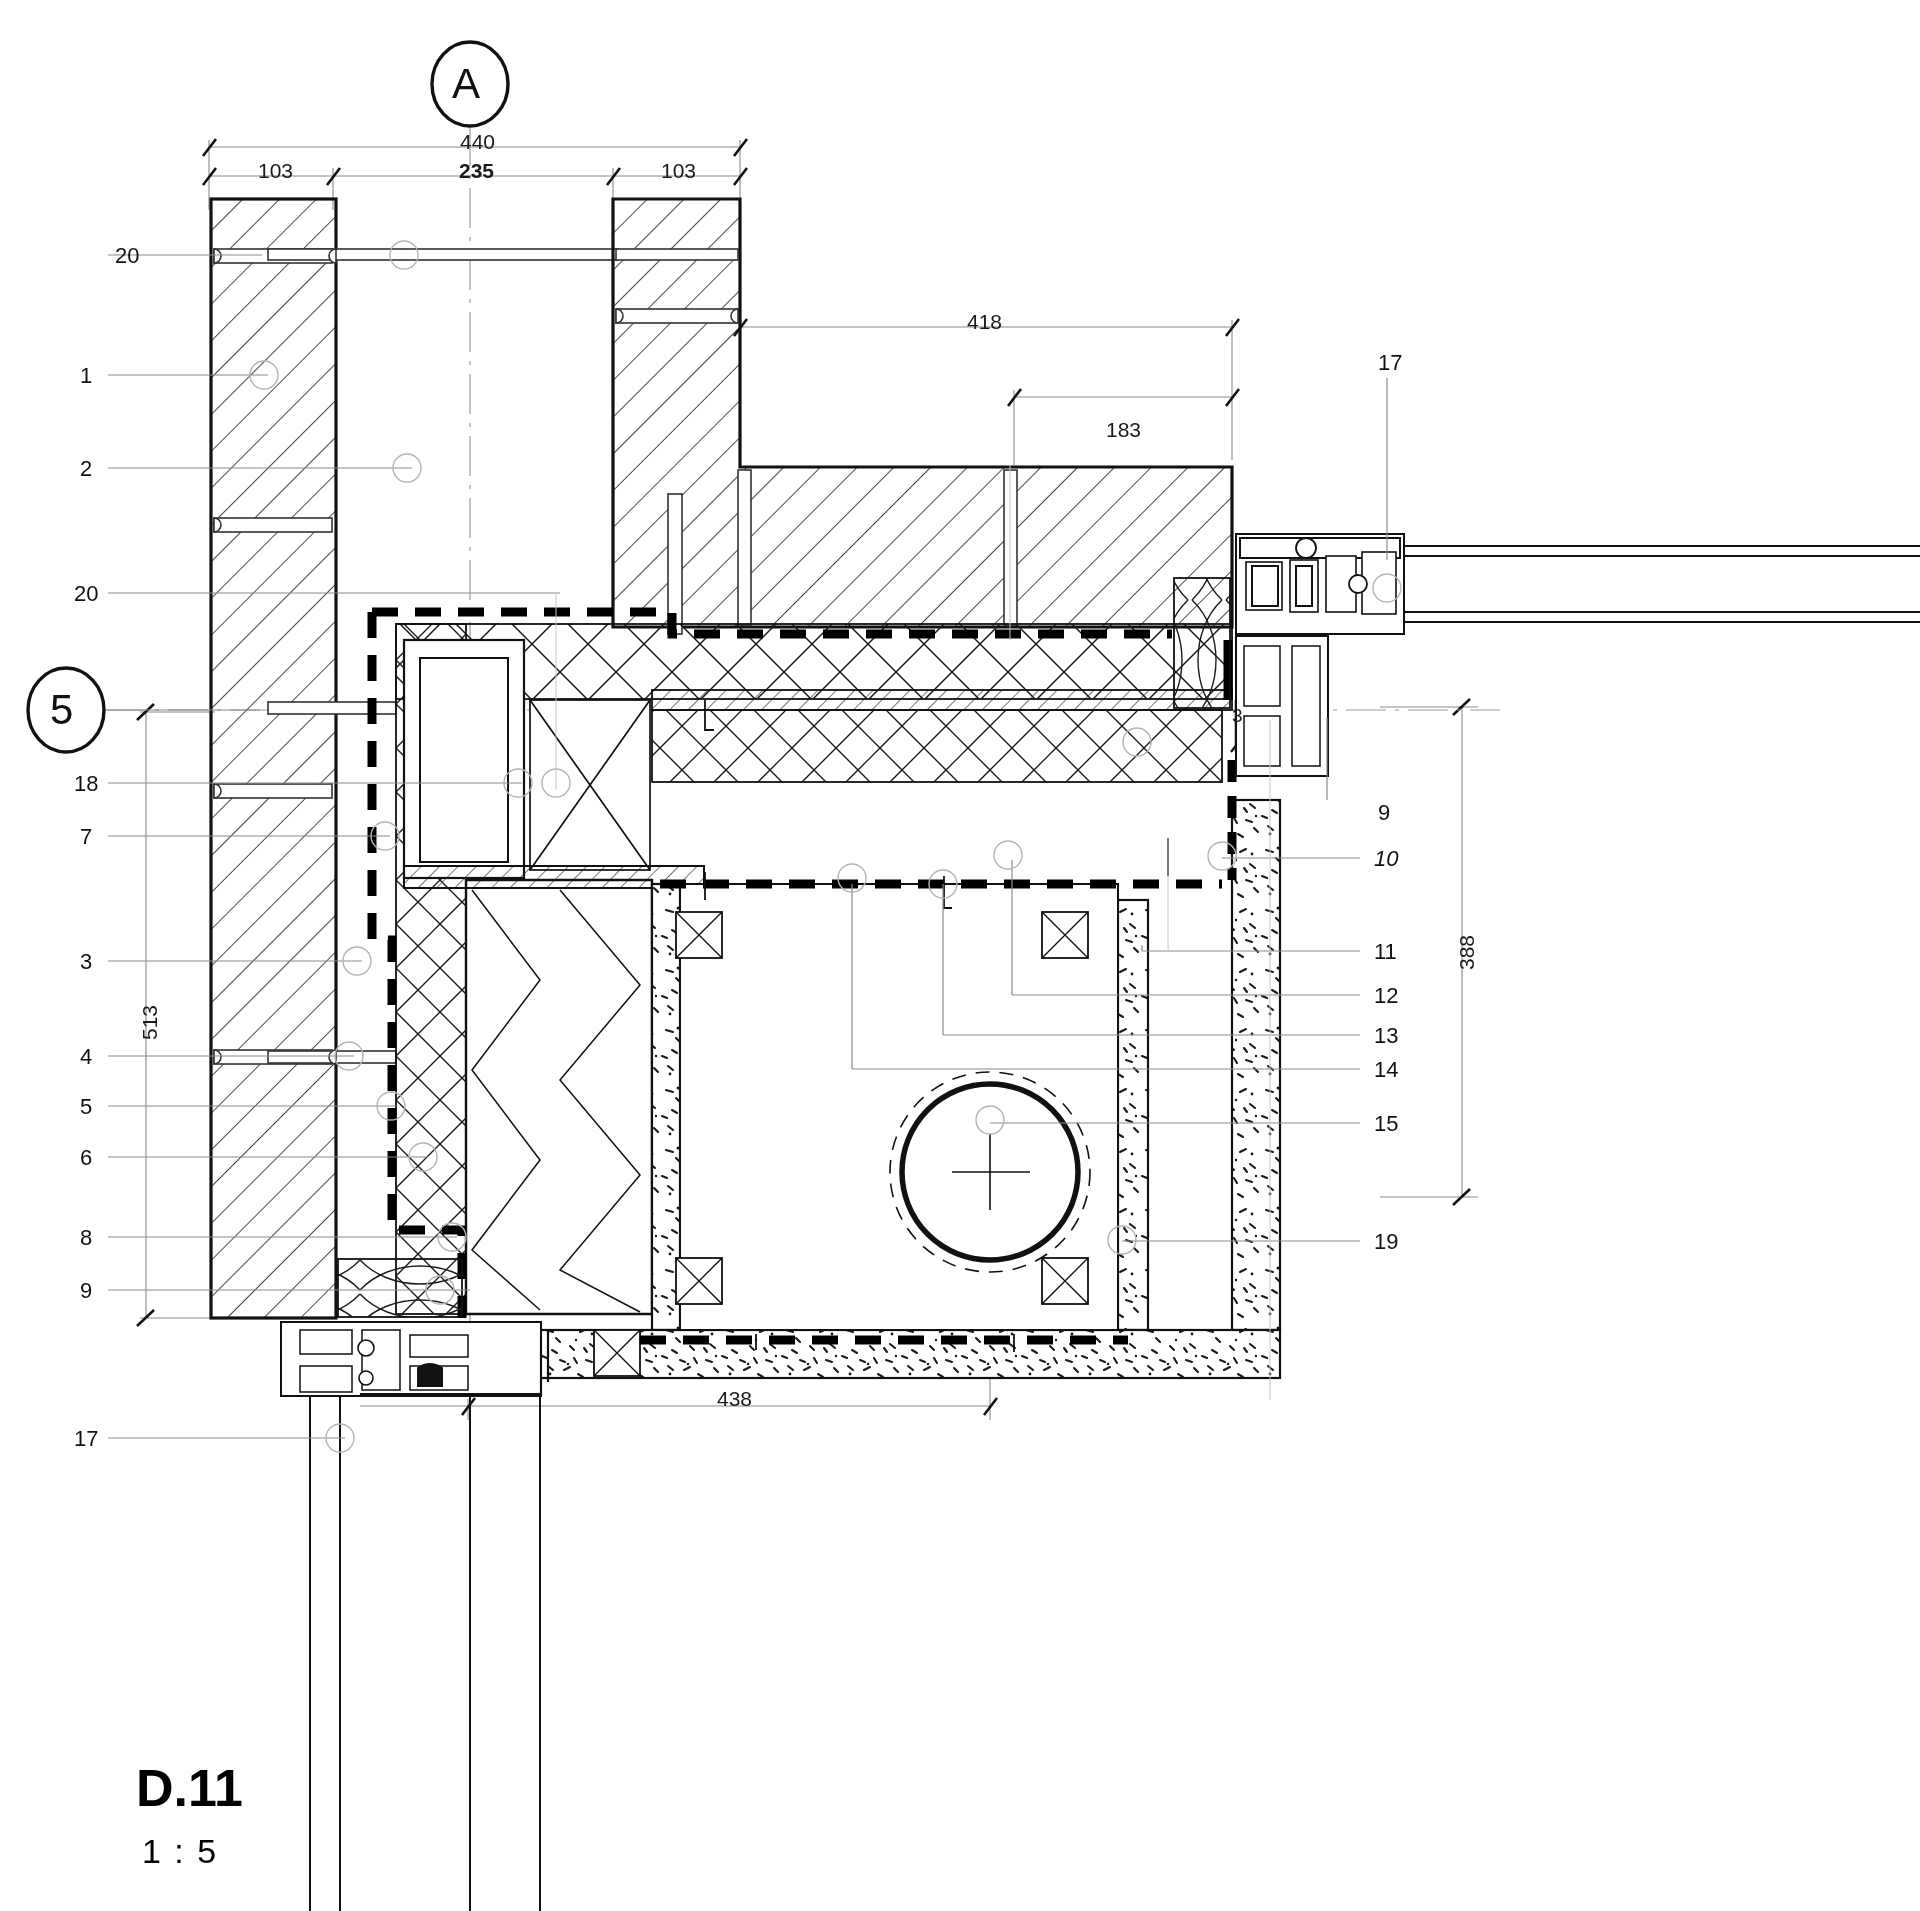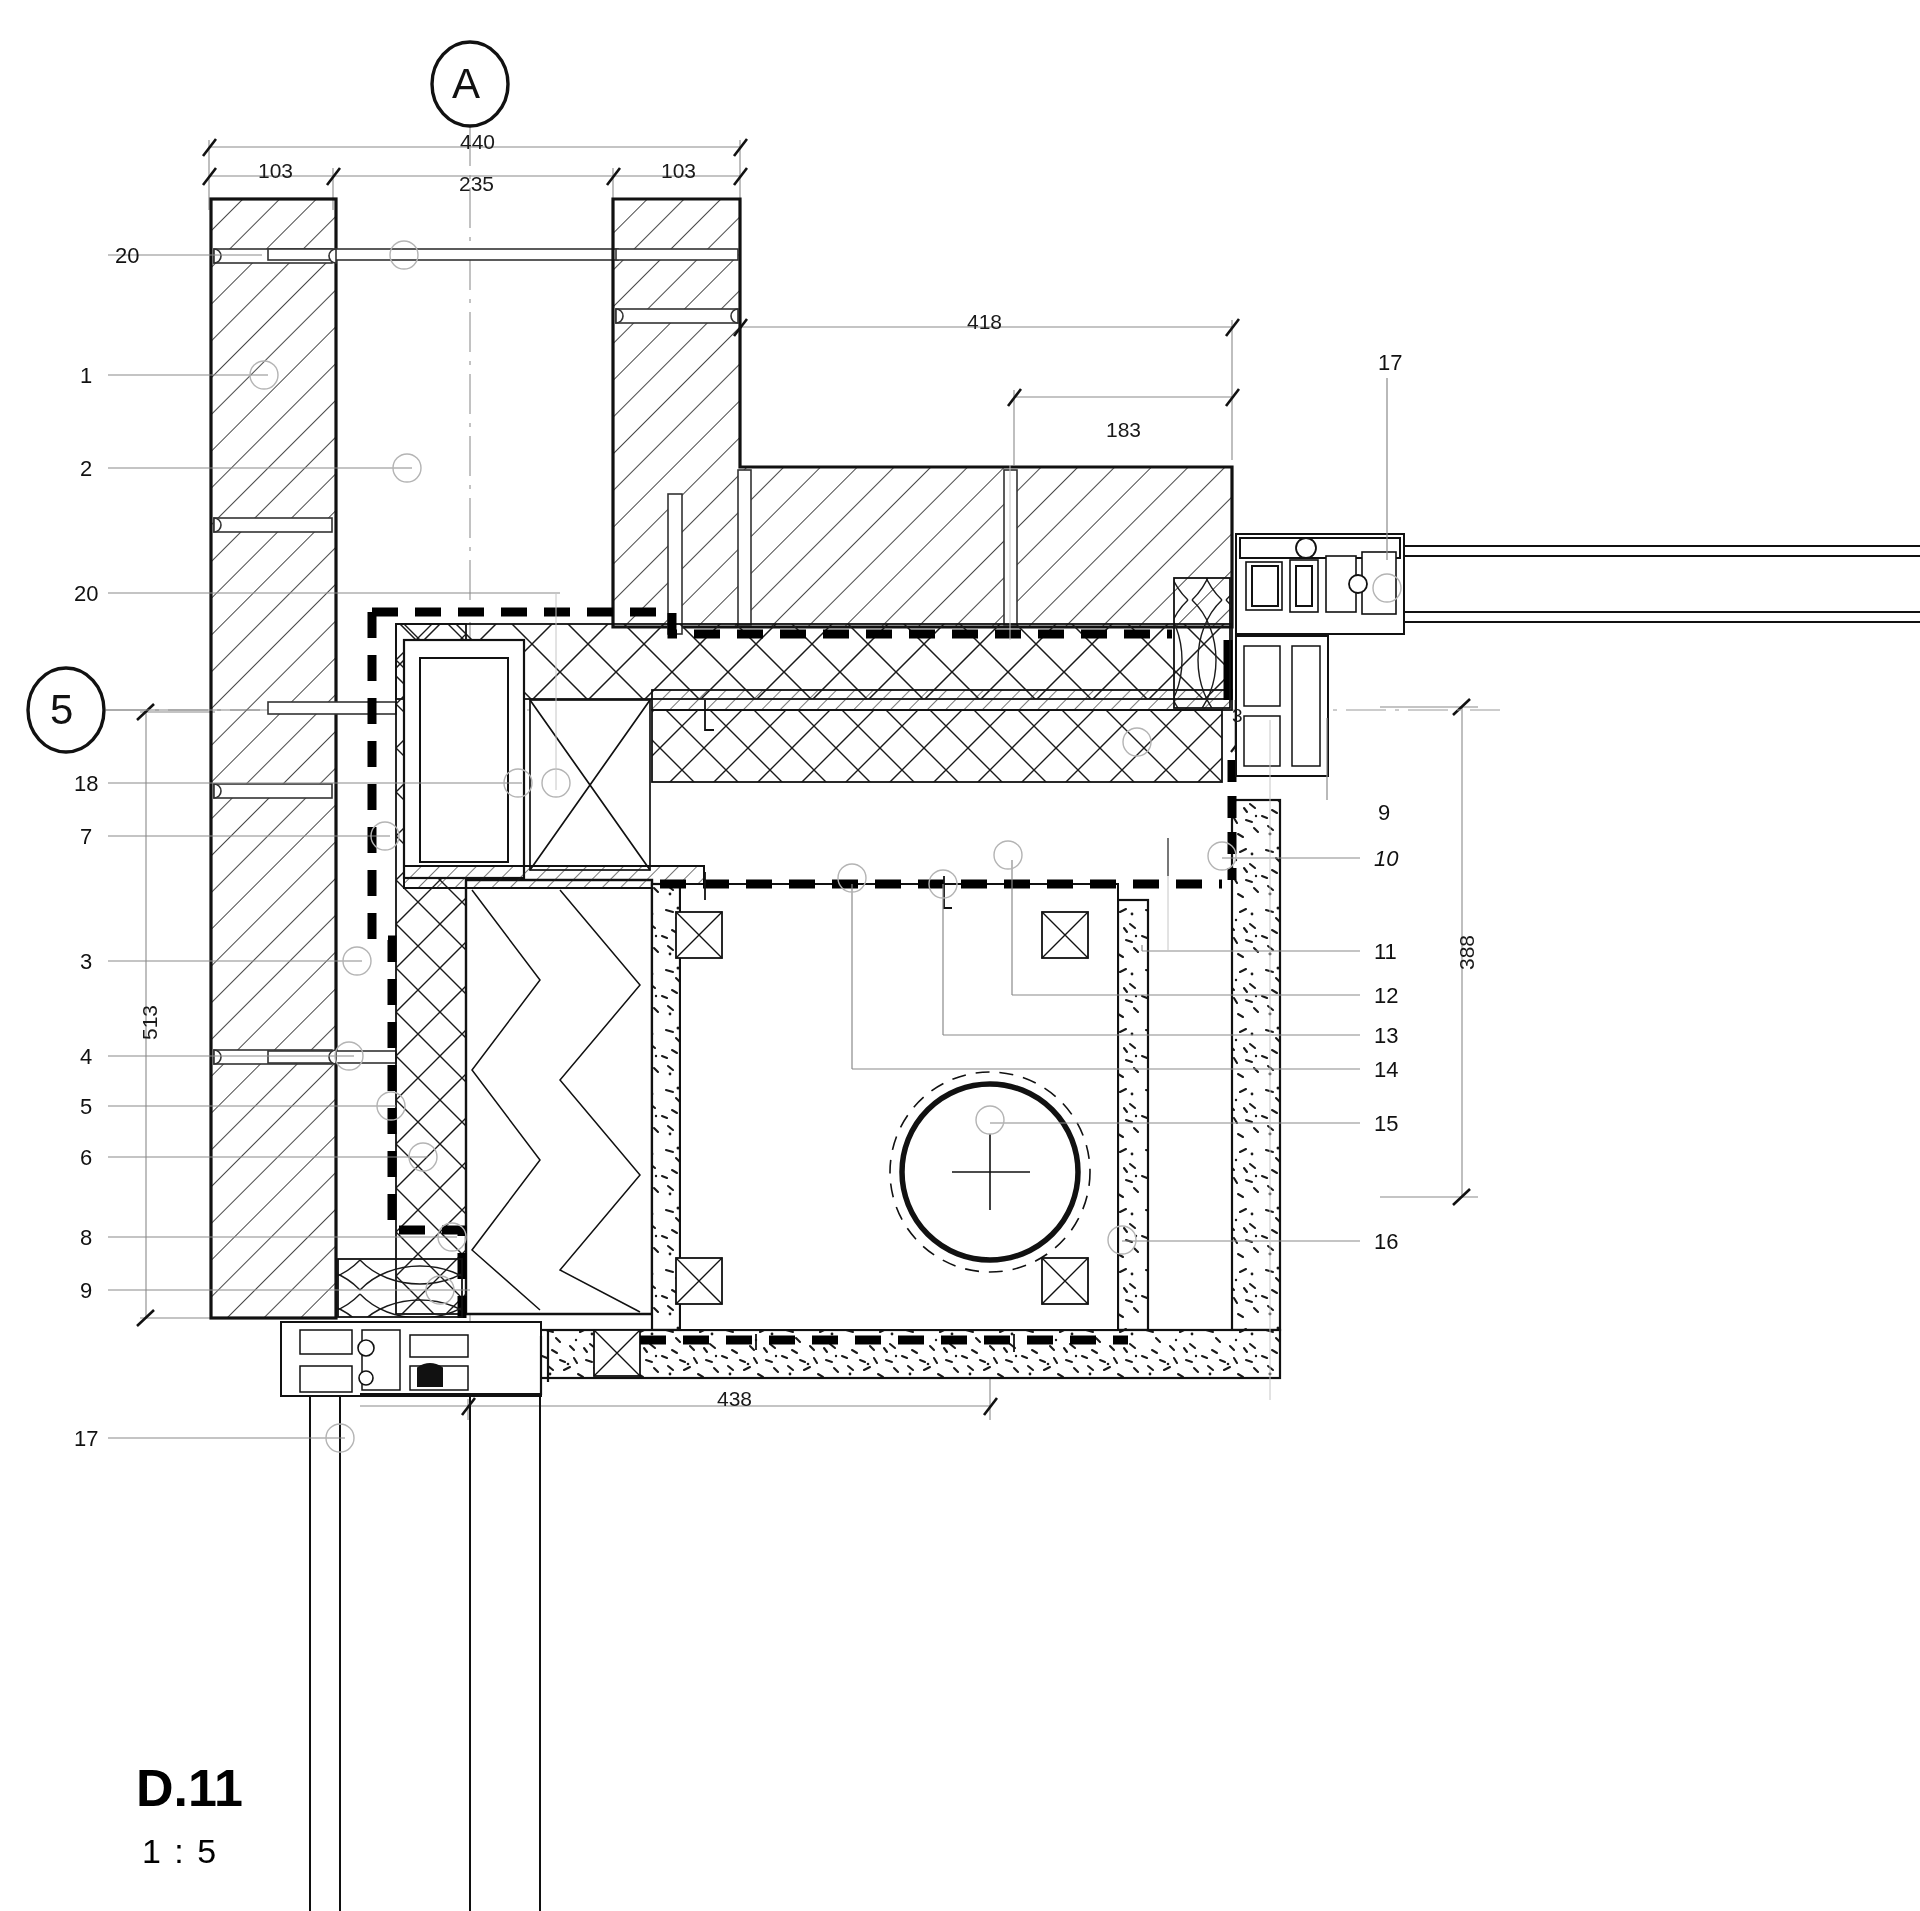--- a/index.html
+++ b/index.html
@@ -430,21 +430,21 @@
   </g>
 
   </g>
 </svg>
 
 <div class="lbl bubble-txt" style="left:452px;top:60px;font-size:42px;">A</div>
 <div class="lbl bubble-txt" style="left:50px;top:686px;font-size:42px;">5</div>
 
 <div class="lbl dim-txt" style="left:460px;top:130px;">440</div>
 <div class="lbl dim-txt" style="left:258px;top:159px;">103</div>
-<div class="lbl dim-txt" style="left:459px;top:172px;">235</div>
+<div class="lbl dim-txt" style="left:459px;top:159px;font-weight:bold;">235</div>
 <div class="lbl dim-txt" style="left:661px;top:159px;">103</div>
 
 <div class="lbl dim-txt" style="left:967px;top:310px;">418</div>
 <div class="lbl dim-txt" style="left:1106px;top:392px;margin-top:26px;">183</div>
 
 <div class="lbl dim-txt" style="left:717px;top:1387px;">438</div>
 
 <div class="lbl dim-txt vert" style="left:138px;top:1040px;">513</div>
 <div class="lbl dim-txt vert" style="left:1455px;top:970px;">388</div>
 <div class="lbl dim-txt" style="left:1232px;top:705px;font-size:19px;">3</div>
@@ -464,18 +464,18 @@
 <div class="lbl tag-txt" style="left:74px;top:1426px;">17</div>
 
 <div class="lbl tag-txt" style="left:1378px;top:350px;">17</div>
 <div class="lbl tag-txt" style="left:1378px;top:800px;">9</div>
 <div class="lbl tag-txt" style="left:1374px;top:846px;font-style:italic;">10</div>
 <div class="lbl tag-txt" style="left:1374px;top:939px;">11</div>
 <div class="lbl tag-txt" style="left:1374px;top:983px;">12</div>
 <div class="lbl tag-txt" style="left:1374px;top:1023px;">13</div>
 <div class="lbl tag-txt" style="left:1374px;top:1057px;">14</div>
 <div class="lbl tag-txt" style="left:1374px;top:1111px;">15</div>
-<div class="lbl tag-txt" style="left:1374px;top:1229px;">16</div>
+<div class="lbl tag-txt" style="left:1374px;top:1229px;">19</div>
 
 <div class="lbl title-main" style="left:136px;top:1758px;">D.11</div>
 <div class="lbl title-scale" style="left:142px;top:1832px;">1 : 5</div>
 
 </div>
 
 </body></html>

